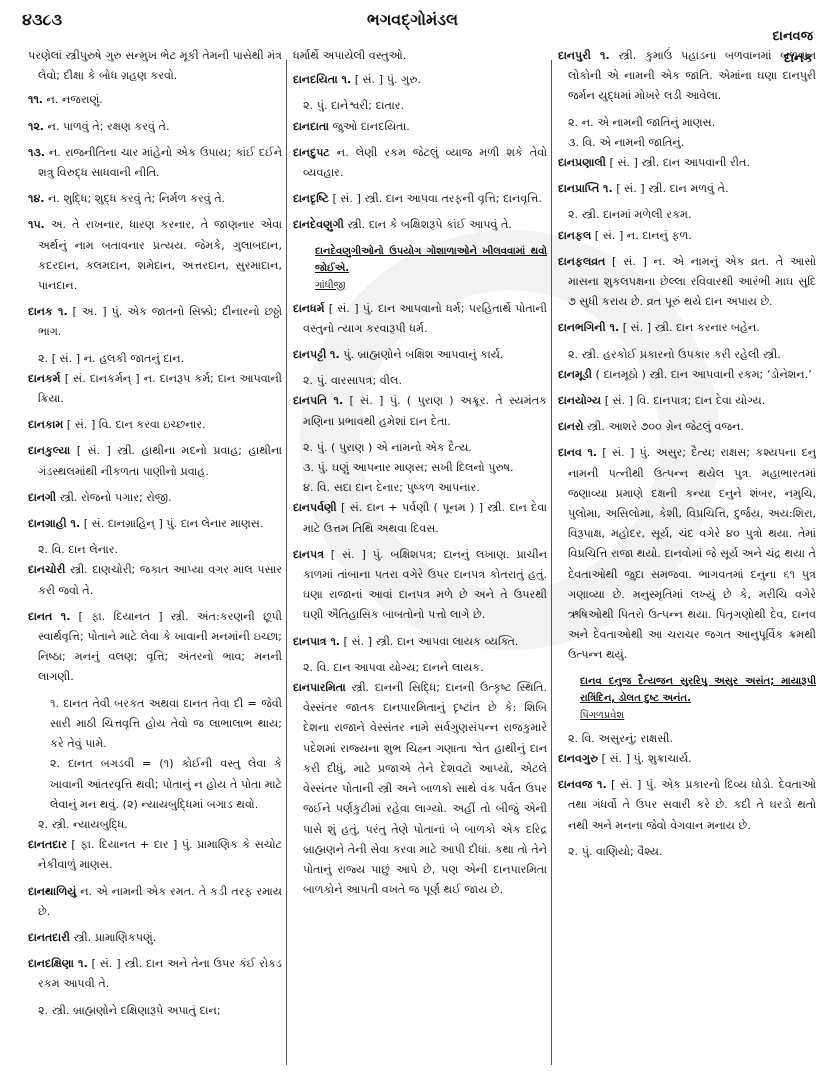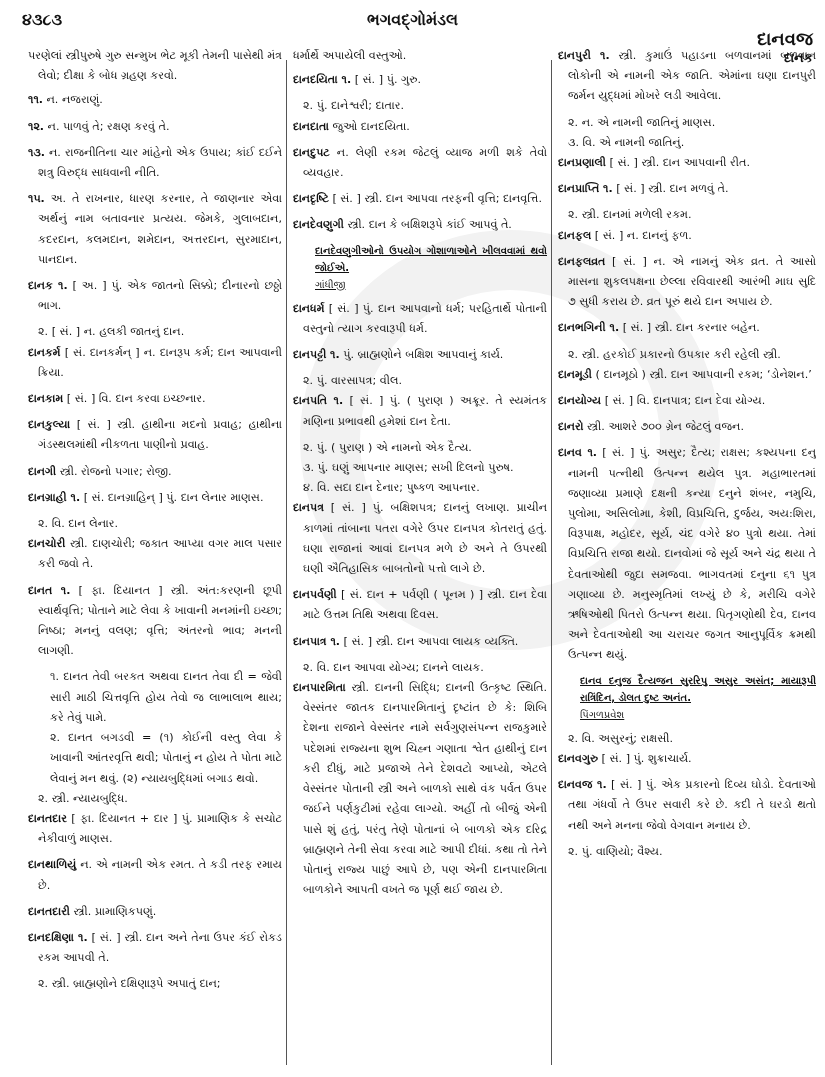--- a/index.html
+++ b/index.html
@@ -13,21 +13,21 @@
     position: absolute; left: 300px; top: 230px; width: 420px; height: 420px;
     border-radius: 50%; border: 60px solid #f2f2f2; box-sizing: border-box;
     z-index: 0;
   }
   .header {
     position: absolute; top: 4px; left: 0; width: 825px; height: 40px; z-index: 1;
   }
   .page-num { position: absolute; left: 22px; top: 6px; font-weight: bold; font-size: 16px; }
   .running-title { position: absolute; left: 0; width: 825px; top: 6px; text-align: center; font-weight: bold; font-size: 16px; }
   .guide1 { position: absolute; right: 12px; top: 6px; font-weight: bold; font-size: 13px; margin-top: 40px; }
-  .guide2 { position: absolute; right: 12px; top: 24px; font-weight: bold; font-size: 18px; }
+  .guide2 { position: absolute; right: 12px; top: 24px; font-weight: bold; font-size: 13px; }
   .columns {
     position: absolute; top: 46px; left: 0; width: 820px; height: 1025px; z-index: 1;
   }
   .col {
     position: absolute; top: 0; height: 1025px; overflow: hidden;
     font-size: 11.2px; line-height: 20.2px; text-align: justify;
   }
   .col1 { left: 28px; width: 254px; }
   .col2 { left: 293px; width: 254px; }
   .col3 { left: 558px; width: 258px; }
@@ -57,20 +57,21 @@
 
 <div class="rule rule1"></div>
 <div class="rule rule2"></div>
 
 <div class="columns">
   <div class="col col1">
       <p class="entry cont"><span>પરણેલાં સ્ત્રીપુરુષે ગુરુ સન્મુખ ભેટ મૂકી તેમની પાસેથી મંત્ર લેવો; દીક્ષા કે બોધ ગ્રહણ કરવો.</span></p>
       <p class="entry"><span class="hw">૧૧.</span> <span>ન. નજરાણું.</span></p>
       <p class="entry"><span class="hw">૧૨.</span> <span>ન. પાળવું તે; રક્ષણ કરવું તે.</span></p>
       <p class="entry"><span class="hw">૧૩.</span> <span>ન. રાજનીતિના ચાર માંહેનો એક ઉપાય; કાંઈ દઈને શત્રુ વિરુદ્ધ સાધવાની નીતિ.</span></p>
+      <p class="entry"><span class="hw">૧૪.</span> <span>ન. શુદ્ધિ; શુદ્ધ કરવું તે; નિર્મળ કરવું તે.</span></p>
       <p class="entry"><span class="hw">૧૫.</span> <span>અ. તે રાખનાર, ધારણ કરનાર, તે જાણનાર એવા અર્થનું નામ બતાવનાર પ્રત્યય. જેમકે, ગુલાબદાન, કદરદાન, કલમદાન, શમેદાન, અત્તરદાન, સુરમાદાન, પાનદાન.</span></p>
       <p class="entry"><span class="hw">દાનક ૧.</span> <span>[ અ. ] પું. એક જાતનો સિક્કો; દીનારનો છઠ્ઠો ભાગ.</span></p>
       <p class="sub">૨. [ સં. ] ન. હલકી જાતનું દાન.</p>
       <p class="entry"><span class="hw">દાનકર્મ</span> <span>[ સં. દાનકર્મન્ ] ન. દાનરૂપ કર્મ; દાન આપવાની ક્રિયા.</span></p>
       <p class="entry"><span class="hw">દાનકામ</span> <span>[ સં. ] વિ. દાન કરવા ઇચ્છનાર.</span></p>
       <p class="entry"><span class="hw">દાનકુલ્યા</span> <span>[ સં. ] સ્ત્રી. હાથીના મદનો પ્રવાહ; હાથીના ગંડસ્થલમાંથી નીકળતા પાણીનો પ્રવાહ.</span></p>
       <p class="entry"><span class="hw">દાનગી</span> <span>સ્ત્રી. રોજનો પગાર; રોજી.</span></p>
       <p class="entry"><span class="hw">દાનગ્રાહી ૧.</span> <span>[ સં. દાનગ્રાહિન્ ] પું. દાન લેનાર માણસ.</span></p>
       <p class="sub">૨. વિ. દાન લેનાર.</p>
       <p class="entry"><span class="hw">દાનચોરી</span> <span>સ્ત્રી. દાણચોરી; જકાત આપ્યા વગર માલ પસાર કરી જવો તે.</span></p>
@@ -93,22 +94,22 @@
       <p class="entry"><span class="hw">દાનદૃષ્ટિ</span> <span>[ સં. ] સ્ત્રી. દાન આપવા તરફની વૃત્તિ; દાનવૃત્તિ.</span></p>
       <p class="entry"><span class="hw">દાનદેવણુગી</span> <span>સ્ત્રી. દાન કે બક્ષિશરૂપે કાંઈ આપવું તે.</span></p>
       <p class="quote"><span class="qhead">દાનદેવણુગીઓનો ઉપયોગ ગોશાળાઓને ખીલવવામાં થવો જોઈએ.</span><span class="qsrc">ગાંધીજી</span></p>
       <p class="entry"><span class="hw">દાનધર્મ</span> <span>[ સં. ] પું. દાન આપવાનો ધર્મ; પરહિતાર્થે પોતાની વસ્તુનો ત્યાગ કરવારૂપી ધર્મ.</span></p>
       <p class="entry"><span class="hw">દાનપટ્ટી ૧.</span> <span>પું. બ્રાહ્મણોને બક્ષિશ આપવાનું કાર્ય.</span></p>
       <p class="sub">૨. પું. વારસાપત્ર; વીલ.</p>
       <p class="entry"><span class="hw">દાનપતિ ૧.</span> <span>[ સં. ] પું. ( પુરાણ ) અક્રૂર. તે સ્યમંતક મણિના પ્રભાવથી હમેશાં દાન દેતા.</span></p>
       <p class="sub">૨. પું. ( પુરાણ ) એ નામનો એક દૈત્ય.</p>
       <p class="sub">૩. પું. ઘણું આપનાર માણસ; સખી દિલનો પુરુષ.</p>
       <p class="sub">૪. વિ. સદા દાન દેનાર; પુષ્કળ આપનાર.</p>
+      <p class="entry"><span class="hw">દાનપર્વણી</span> <span>[ સં. દાન + પર્વણી ( પૂનમ ) ] સ્ત્રી. દાન દેવા માટે ઉત્તમ તિથિ અથવા દિવસ.</span></p>
       <p class="entry"><span class="hw">દાનપત્ર</span> <span>[ સં. ] પું. બક્ષિશપત્ર; દાનનું લખાણ. પ્રાચીન કાળમાં તાંબાના પતરા વગેરે ઉપર દાનપત્ર કોતરાતું હતું. ઘણા રાજાનાં આવાં દાનપત્ર મળે છે અને તે ઉપરથી ઘણી ઐતિહાસિક બાબતોનો પત્તો લાગે છે.</span></p>
-      <p class="entry"><span class="hw">દાનપર્વણી</span> <span>[ સં. દાન + પર્વણી ( પૂનમ ) ] સ્ત્રી. દાન દેવા માટે ઉત્તમ તિથિ અથવા દિવસ.</span></p>
       <p class="entry"><span class="hw">દાનપાત્ર ૧.</span> <span>[ સં. ] સ્ત્રી. દાન આપવા લાયક વ્યક્તિ.</span></p>
       <p class="sub">૨. વિ. દાન આપવા યોગ્ય; દાનને લાયક.</p>
       <p class="entry"><span class="hw">દાનપારમિતા</span> <span>સ્ત્રી. દાનની સિદ્ધિ; દાનની ઉત્કૃષ્ટ સ્થિતિ. વેસ્સંતર જાતક દાનપારમિતાનું દૃષ્ટાંત છે કે: શિબિ દેશના રાજાને વેસ્સંતર નામે સર્વગુણસંપન્ન રાજકુમારે પદેશમાં રાજ્યના શુભ ચિહ્ન ગણાતા શ્વેત હાથીનું દાન કરી દીધું, માટે પ્રજાએ તેને દેશવટો આપ્યો, એટલે વેસ્સંતર પોતાની સ્ત્રી અને બાળકો સાથે વંક પર્વત ઉપર જઈને પર્ણકુટીમાં રહેવા લાગ્યો. અહીં તો બીજું એની પાસે શું હતું, પરંતુ તેણે પોતાનાં બે બાળકો એક દરિદ્ર બ્રાહ્મણને તેની સેવા કરવા માટે આપી દીધાં. કથા તો તેને પોતાનું રાજ્ય પાછું આપે છે, પણ એની દાનપારમિતા બાળકોને આપતી વખતે જ પૂર્ણ થઈ જાય છે.</span></p>
     </div>
   <div class="col col3">
       <p class="entry"><span class="hw">દાનપુરી ૧.</span> <span>સ્ત્રી. કુમાઉં પહાડના બળવાનમાં બળવાન લોકોની એ નામની એક જાતિ. એમાંના ઘણા દાનપુરી જર્મન યુદ્ધમાં મોખરે લડી આવેલા.</span></p>
       <p class="sub">૨. ન. એ નામની જાતિનું માણસ.</p>
       <p class="sub">૩. વિ. એ નામની જાતિનું.</p>
       <p class="entry"><span class="hw">દાનપ્રણાલી</span> <span>[ સં. ] સ્ત્રી. દાન આપવાની રીત.</span></p>
       <p class="entry"><span class="hw">દાનપ્રાપ્તિ ૧.</span> <span>[ સં. ] સ્ત્રી. દાન મળવું તે.</span></p>

